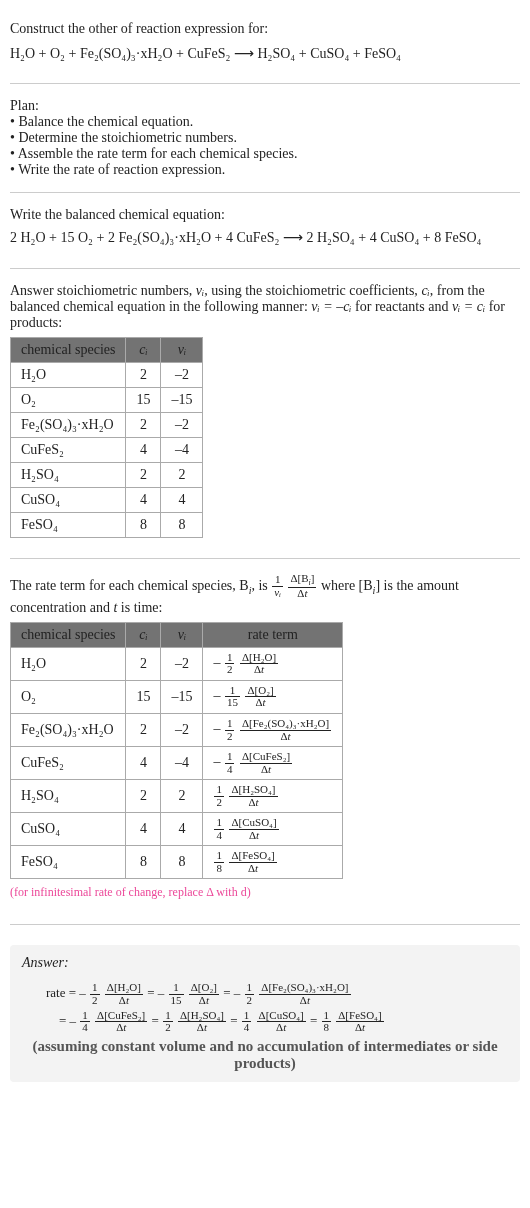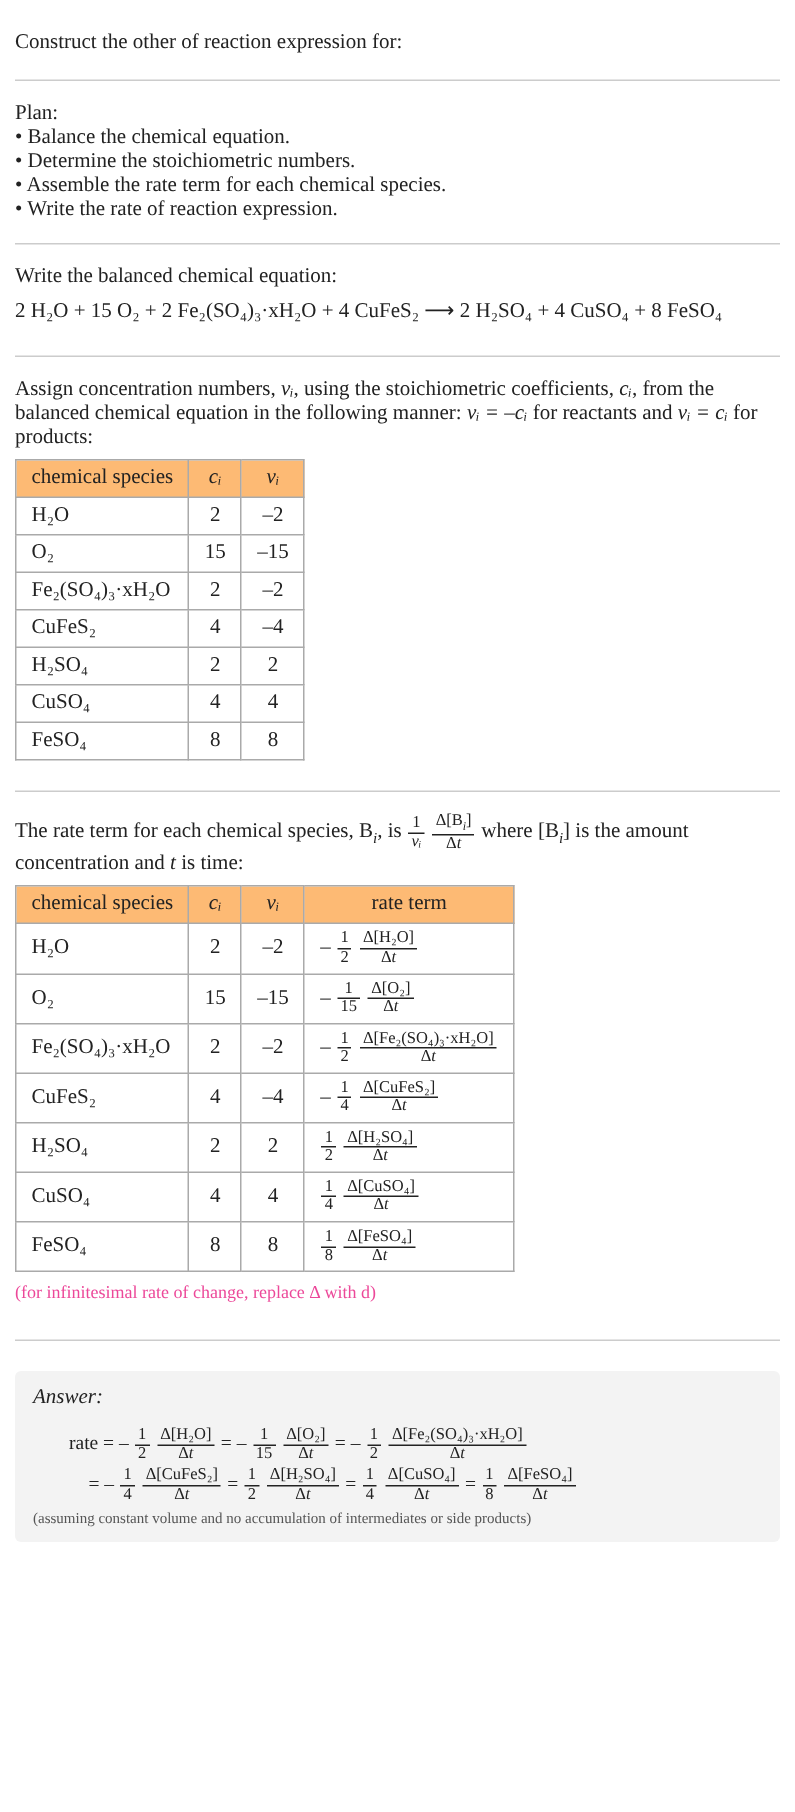--- a/index.html
+++ b/index.html
@@ -31,21 +31,21 @@
     border-collapse: collapse;
     margin: 6px 0;
   }
   table.data th, table.data td {
     border: 1px solid #aaa;
     padding: 4px 10px;
     text-align: center;
     font-weight: normal;
   }
   table.data th {
-    background: #fdba74;
+    background: #737373;
   }
   table.data td:first-child, table.data th:first-child {
     text-align: left;
   }
   .note {
     font-size: 12px;
     color: #ec4899;
     margin: 4px 0 10px 0;
   }
   .answer-box {
@@ -57,24 +57,25 @@
   .answer-box .ans-label {
     margin-bottom: 8px;
     font-style: italic;
   }
   .rate-line {
     margin-left: 24px;
     line-height: 2.1;
     font-size: 13px;
   }
   .assume {
-    font-size: 10px;
+    font-size: 15px;
     color: #555;
-    text-align: left;
+    text-align: center;
     margin-top: 4px;
+    font-weight: bold;
   }
   .frac {
     display: inline-block;
     vertical-align: middle;
     text-align: center;
     font-size: 11px;
     line-height: 1.05;
     margin: 0 1px;
   }
   .frac .num {
@@ -88,41 +89,42 @@
   }
   sub { font-size: 0.72em; vertical-align: sub; }
   .ital { font-style: italic; }
   .rate-term-cell { text-align: left !important; padding-left:6px; }
 </style>
 </head>
 <body>
 
 <div class="section">
   <div class="prompt-line">Construct the other of reaction expression for:</div>
+  <div class="eqn">H₂O + O₂ + Fe₂(SO₄)₃·xH₂O + CuFeS₂  ⟶  H₂SO₄ + CuSO₄ + FeSO₄</div>
 </div>
 <hr class="sep">
 
 <div class="section">
   <div>Plan:</div>
   <div>• <span>Balance the chemical equation.</span></div>
   <div>• <span>Determine the stoichiometric numbers.</span></div>
   <div>• <span>Assemble the rate term for each chemical species.</span></div>
   <div>• <span>Write the rate of reaction expression.</span></div>
 </div>
 <hr class="sep">
 
 <div class="section">
   <div>Write the balanced chemical equation:</div>
   <div class="eqn">2 H₂O + 15 O₂ + 2 Fe₂(SO₄)₃·xH₂O + 4 CuFeS₂  ⟶  2 H₂SO₄ + 4 CuSO₄ + 8 FeSO₄</div>
 </div>
 <hr class="sep">
 
 <div class="section">
   <div>
-    <span>Assign concentration numbers, </span><span class="ital">νᵢ</span><span>, using the stoichiometric coefficients, </span><span class="ital">cᵢ</span><span>, from the balanced chemical equation in the following manner: </span><span class="ital">νᵢ = –cᵢ</span><span> for reactants and </span><span class="ital">νᵢ = cᵢ</span><span> for products:</span>
+    <span>Answer stoichiometric numbers, </span><span class="ital">νᵢ</span><span>, using the stoichiometric coefficients, </span><span class="ital">cᵢ</span><span>, from the balanced chemical equation in the following manner: </span><span class="ital">νᵢ = –cᵢ</span><span> for reactants and </span><span class="ital">νᵢ = cᵢ</span><span> for products:</span>
   </div>
   <table class="data">
     <tbody>
         <tr>
       <th>chemical species</th>
       <th><span class="ital">cᵢ</span></th>
       <th><span class="ital">νᵢ</span></th>
     </tr>
     <tr>
           <td>H₂O</td>

